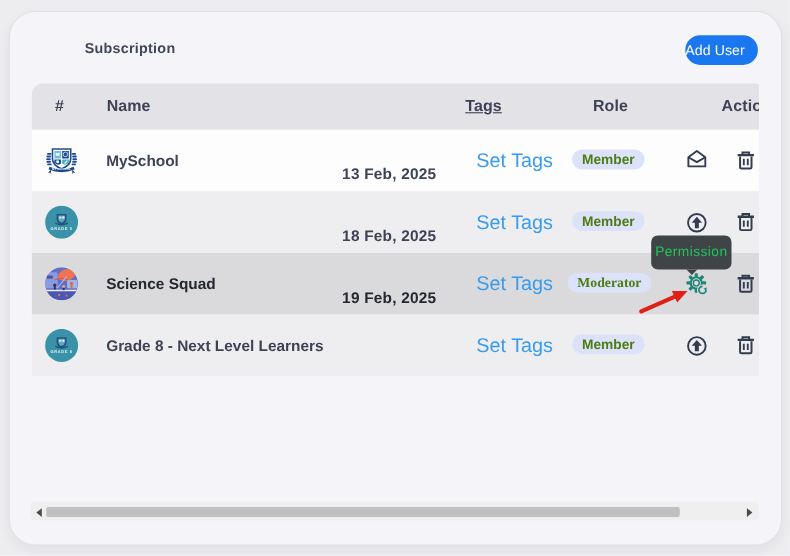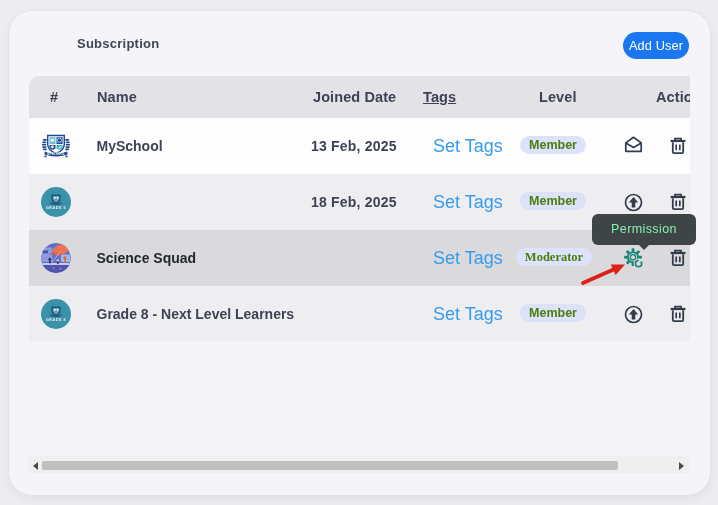--- a/index.html
+++ b/index.html
@@ -4,46 +4,46 @@
 <style>
   * { margin:0; padding:0; box-sizing:border-box; }
   html,body { width:718px; height:505px; overflow:hidden; }
   body { background:#edecef; font-family:"Liberation Sans", sans-serif; position:relative; }
   .card { position:absolute; left:8px; top:10px; width:703px; height:486px;
           background:#f5f4f8; border:1px solid #e2e1e5; border-radius:24px; box-shadow:0 4px 10px rgba(40,40,60,0.05); }
   .title { position:absolute; left:29px; top:36.5px; font-size:13px; line-height:13px; font-weight:bold;
            color:#404757; letter-spacing:0.25px;margin-left:48px; }
   .adduser { position:absolute; left:623px; top:32px; width:66px; height:27px;
              background:#1b77f0; border-radius:14px; color:#fff; font-size:12.8px;
-             font-weight:normal; text-align:center; line-height:27px; letter-spacing:0.1px; }
+             font-weight:normal; text-align:left; line-height:27px; letter-spacing:0.1px; }
   .thead { position:absolute; left:29px; top:76px; width:661px; height:42px;
            background:#e3e2e6; border-radius:10px 3px 0 0; overflow:hidden; }
   .th { position:absolute; top:0; height:42px; line-height:42px; font-size:14.5px; letter-spacing:0.1px;
         font-weight:bold; color:#3d4354; white-space:nowrap; }
   .row { position:absolute; left:29px; width:661px; height:56px; overflow:hidden; color:#3d4354; }
   .r1 { top:118px; background:#fdfdfe; }
   .r2 { top:174px; background:#eeedf0; }
   .r3 { top:230px; background:#dad9dc; }
   .r4 { top:286px; background:#eeedf0; }
   .name { position:absolute; left:67.5px; top:0; height:56px; line-height:56px;
           font-size:14px; font-weight:bold; color:inherit; white-space:nowrap; }
-  .date { position:absolute; left:282px; letter-spacing:0.2px; top:0; height:56px; line-height:56px;
+  .date { position:absolute; left:282px; letter-spacing:0.2px; top:12px; height:56px; line-height:56px;
           font-size:14px; font-weight:bold; color:inherit; white-space:nowrap; }
   .settags { position:absolute; left:404px; top:0; height:56px; line-height:56px;
              font-size:18px; font-weight:normal; color:#379bee; white-space:nowrap; }
   .badge { position:absolute; top:18px; height:18px; line-height:18.5px; border-radius:9px;
            background:#dbe2fa; color:#4d7c0f; font-size:12.5px; font-weight:bold;
            text-align:center; }
   .avatar { position:absolute; left:12px; top:13px; width:30px; height:30px; }
   .icon1 { position:absolute; left:585px; top:0; width:38px; height:56px;
            display:flex; align-items:center; justify-content:center; }
   .icon2 { position:absolute; left:633px; top:0; width:32px; height:56px;
            display:flex; align-items:center; justify-content:center; }
-  .tooltip { position:absolute; left:592px; top:214px; width:104px; height:31px;
-             background:#3f4447; border-radius:6px; color:#86efac; font-size:12.5px; letter-spacing:0.4px;
+  .tooltip { position:absolute; left:592px; top:214px; width:73px; height:31px;
+             background:#3f4447; border-radius:6px; color:#22c55e; font-size:12.5px; letter-spacing:0.4px;
              text-align:center; line-height:31px; z-index:5; }
   .tooltip:after { content:""; position:absolute; left:50%; margin-left:-5px; top:100%;
                    border:5px solid transparent; border-top-color:#3f4447;
                    border-bottom-width:0; }
   .sbtrack { position:absolute; left:28px; top:456px; width:662px; height:17px;
              background:#efeff0; border-radius:4px; }
   .sbthumb { position:absolute; left:14px; top:5px; width:576px; height:9px;
              background:#c0c0c2; border-radius:2px; }
   .sbleft { position:absolute; left:33px; top:462px; width:0; height:0;
             border:4px solid transparent; border-right:5px solid #4a4a4a;
@@ -54,23 +54,22 @@
 </style>
 </head>
 <body>
   <div class="card"></div>
   <div class="title">Subscription</div>
   <div class="adduser">Add User</div>
 
   <div class="thead">
     <div class="th" style="left:21px;">#</div>
     <div class="th" style="left:68px;">Name</div>
-    <div class="th" style="left:284px;">Joined Date</div>
     <div class="th" style="left:394px;text-decoration:underline;">Tags</div>
-    <div class="th" style="left:510px;">Level</div>
+    <div class="th" style="left:510px;">Role</div>
     <div class="th" style="left:627px;">Actions</div>
   </div>
 
   <div class="row r1">
     <div class="avatar"><svg width="30" height="30" viewBox="0 0 30 30">
         <g fill="#1c4a8c">
           <rect x="1.8" y="8" width="4" height="1.7" rx="0.8"></rect>
           <rect x="1.2" y="10.4" width="4.2" height="1.7" rx="0.8"></rect>
           <rect x="1" y="12.8" width="4.2" height="1.7" rx="0.8"></rect>
           <rect x="1.2" y="15.2" width="4.2" height="1.7" rx="0.8"></rect>
@@ -165,20 +164,21 @@
           <circle cx="16.8" cy="17.5" r="1.4" fill="#f0a390"></circle>
           <rect x="15.9" y="18.6" width="1.9" height="2.2" fill="#2d3666"></rect>
           <circle cx="24" cy="14.7" r="1.5" fill="#e8643c"></circle>
           <rect x="23.2" y="16" width="1.7" height="3.6" fill="#e8643c"></rect>
           <rect x="11.8" y="24.3" width="1.8" height="1.8" fill="#e8744f"></rect>
           <rect x="18.6" y="24.8" width="1.7" height="1.7" fill="#e8744f"></rect>
           <path d="M11 19 L19.5 8.5" stroke="#aab4ea" stroke-width="1"></path>
         </g>
       </svg></div>
     <div class="name">Science Squad</div>
+    <div class="date">19 Feb, 2025</div>
     <div class="settags">Set Tags</div>
     <div class="badge" style="left:487px; width:76px;font-family:Liberation Serif, serif;">Moderator</div>
     <div class="icon1">
       <svg width="23" height="23" viewBox="0 0 23 23">
         <circle cx="11" cy="10.2" r="5.1" fill="none" stroke="#1d8578" stroke-width="1.9"></circle>
         <rect x="-1.45" y="-8.9" width="2.9" height="3.4" rx="0.8" fill="#1d8578" transform="translate(11 10.2) rotate(0)"></rect>
         <rect x="-1.45" y="-8.9" width="2.9" height="3.4" rx="0.8" fill="#1d8578" transform="translate(11 10.2) rotate(45)"></rect>
         <rect x="-1.45" y="-8.9" width="2.9" height="3.4" rx="0.8" fill="#1d8578" transform="translate(11 10.2) rotate(90)"></rect>
         <rect x="-1.45" y="-8.9" width="2.9" height="3.4" rx="0.8" fill="#1d8578" transform="translate(11 10.2) rotate(135)"></rect>
         <rect x="-1.45" y="-8.9" width="2.9" height="3.4" rx="0.8" fill="#1d8578" transform="translate(11 10.2) rotate(180)"></rect>

